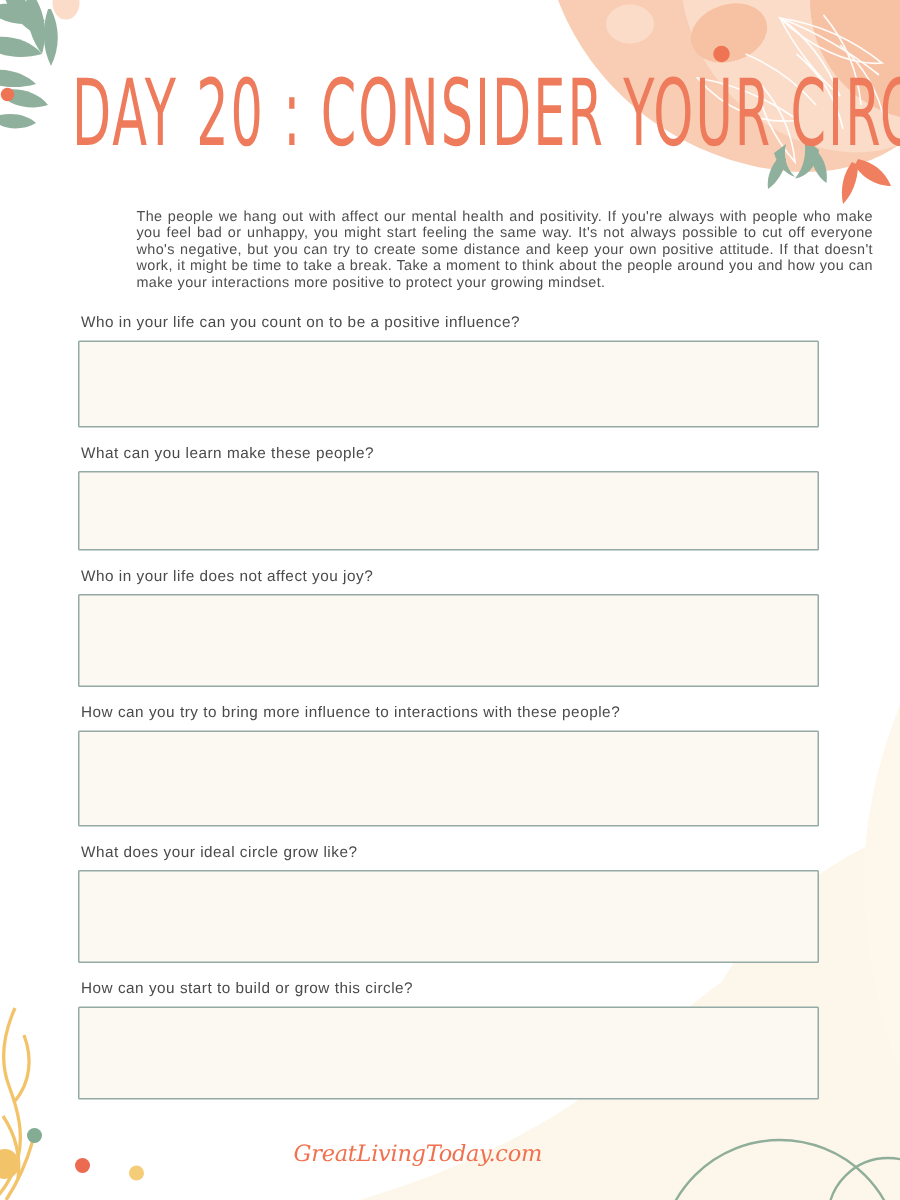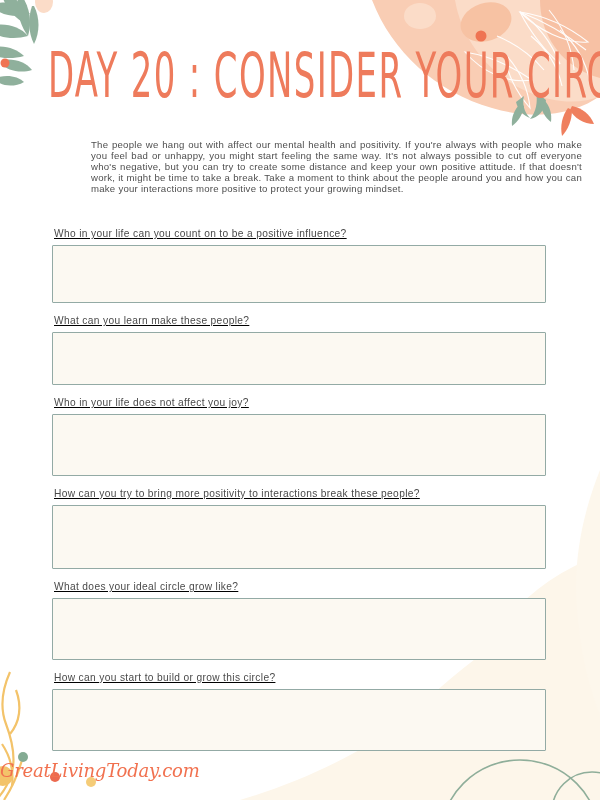--- a/index.html
+++ b/index.html
@@ -65,23 +65,22 @@
     line-height: 11px;
     text-align: justify;
     text-justify: inter-word;
     letter-spacing: 0.25px;
     margin-left: 43px;
   }
 
   .questions {
     position: absolute;
     left: 0;
-    top: 227px;
+    top: 209px;
     width: 600px;
-    text-decoration: underline;
   }
 
   .qblock { position: relative; }
 
   .qlabel {
     color: #4a4a4a;
     font-size: 10.2px;
     line-height: 13px;
     letter-spacing: 0.35px;
     margin: 0 0 5px 54px;
@@ -95,25 +94,25 @@
     background: #fcf9f2;
     border: 1.2px solid #93aaa5;
     border-radius: 1px;
   }
 
   .footer {
     position: absolute;
     left: 0;
     top: 760px;
     width: 557px;
-    text-align: left;
+    text-align: center;
     color: #f1714f;
     font-family: "DejaVu Serif", "Liberation Serif", serif;
     font-style: italic;
-    font-size: 18px;
+    font-size: 15px;
     letter-spacing: -0.2px;
   }
 </style>
 </head>
 <body>
 
 <div class="page">
 
   <div class="decor">
     <svg width="600" height="800" viewBox="0 0 600 800" xmlns="http://www.w3.org/2000/svg">
@@ -213,21 +212,21 @@
         </div>
         <div class="qblock">
           <div class="qlabel">What can you learn make these people?</div>
           <div class="qbox" style="height: 53px; margin-bottom: 11px;"></div>
         </div>
         <div class="qblock">
           <div class="qlabel">Who in your life does not affect you joy?</div>
           <div class="qbox" style="height: 62px; margin-bottom: 11px;"></div>
         </div>
         <div class="qblock">
-          <div class="qlabel">How can you try to bring more positivity to interactions break these people?</div>
+          <div class="qlabel">How can you try to bring more influence to interactions with these people?</div>
           <div class="qbox" style="height: 64px; margin-bottom: 11px;"></div>
         </div>
         <div class="qblock">
           <div class="qlabel">What does your ideal circle grow like?</div>
           <div class="qbox" style="height: 62px; margin-bottom: 11px;"></div>
         </div>
         <div class="qblock">
           <div class="qlabel">How can you start to build or grow this circle?</div>
           <div class="qbox" style="height: 62px; margin-bottom: 11px;"></div>
         </div>

